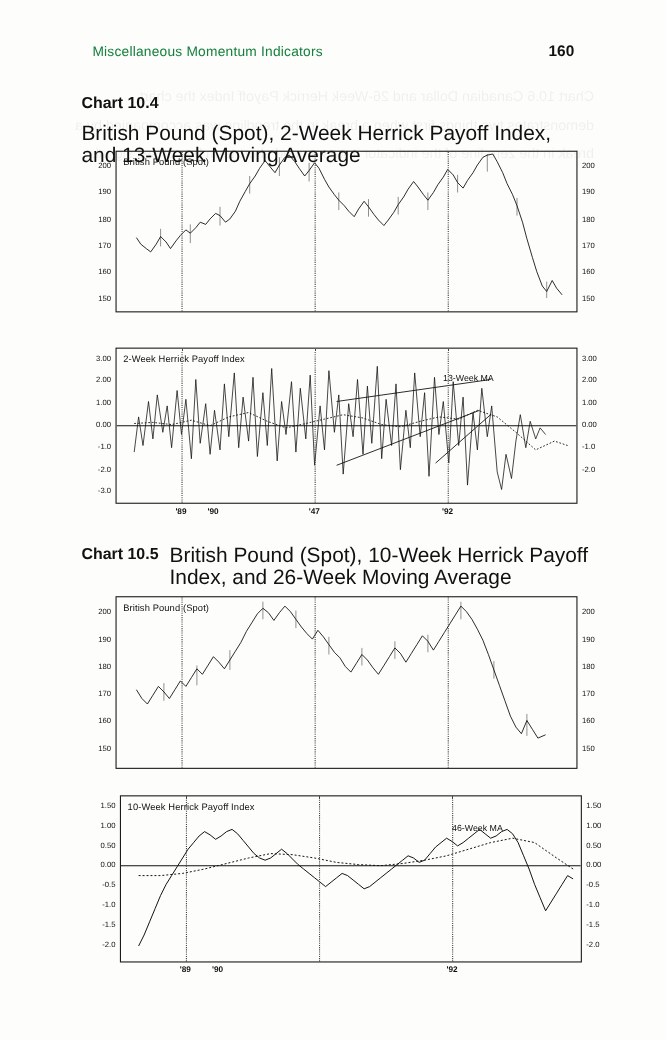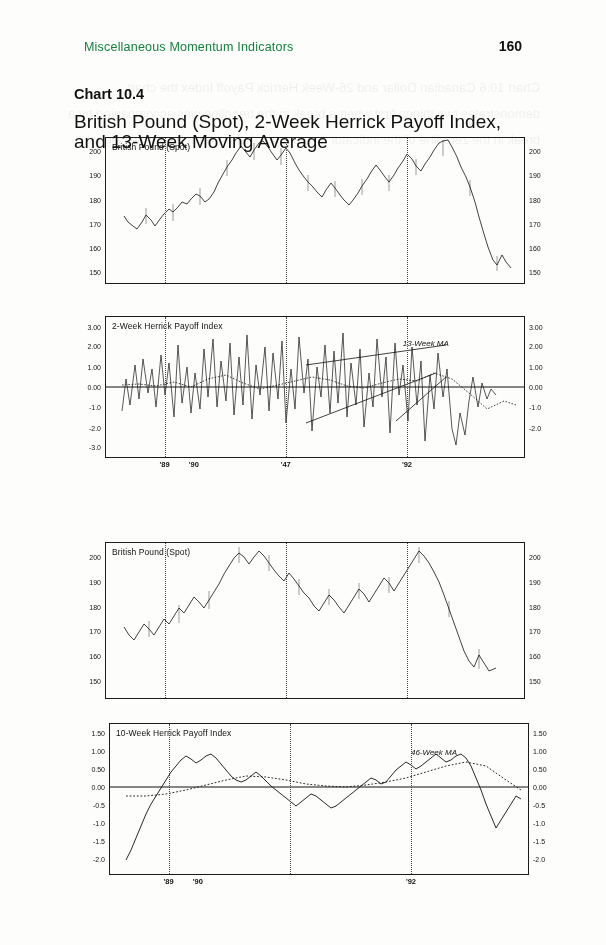--- a/index.html
+++ b/index.html
@@ -59,21 +59,21 @@
   .ytick.left{right:100%;margin-right:5px;text-align:right;}
   .ytick.right{left:100%;margin-left:5px;text-align:left;}
   .xtick{
     position:absolute;font-size:7.5px;color:#111;top:100%;margin-top:3px;
     transform:translateX(-50%);white-space:nowrap;font-weight:bold;
   }
   .vline{
     position:absolute;top:0;bottom:0;width:0;border-left:1px dotted #444;
   }
   .annot{
-    position:absolute;font-size:8px;font-style:italic;color:#111;white-space:nowrap;
+    position:absolute;font-size:8px;color:#111;white-space:nowrap;
   }
   svg{display:block;}
 </style>
 </head>
 <body>
 
 <div class="page">
 
   <div class="bleed">Chart 10.6 Canadian Dollar and 26-Week Herrick Payoff Index the chart demonstrates two things first when a break in the trendline was accompanied by a break in the zero line of the indicator it was a good short-term buy or sell signal.</div>
 
@@ -166,20 +166,24 @@
       <line x1="200" y1="48" x2="340" y2="28" stroke="#111" stroke-width="0.8"></line>
       <line x1="290" y1="104" x2="340" y2="60" stroke="#111" stroke-width="0.8"></line>
     </svg>
 
     <div class="xtick" style="left:14%;">'89</div>
     <div class="xtick" style="left:21%;">'90</div>
     <div class="xtick" style="left:43%;">'47</div>
     <div class="xtick" style="left:72%;">'92</div>
   </div>
 
+  <div class="chart-title" style="top:496px;">
+    <div class="lbl">Chart 10.5</div>
+    <div class="txt">British Pound (Spot), 10-Week Herrick Payoff Index, and 26-Week Moving Average</div>
+  </div>
 
   <div class="panel" style="left:105px;top:542px;width:418px;height:155px;">
     <div class="plotlabel">British Pound (Spot)</div>
 
     <div class="ytick left" style="top:9%;">200</div>
     <div class="ytick left" style="top:25%;">190</div>
     <div class="ytick left" style="top:41%;">180</div>
     <div class="ytick left" style="top:57%;">170</div>
     <div class="ytick left" style="top:73%;">160</div>
     <div class="ytick left" style="top:89%;">150</div>

